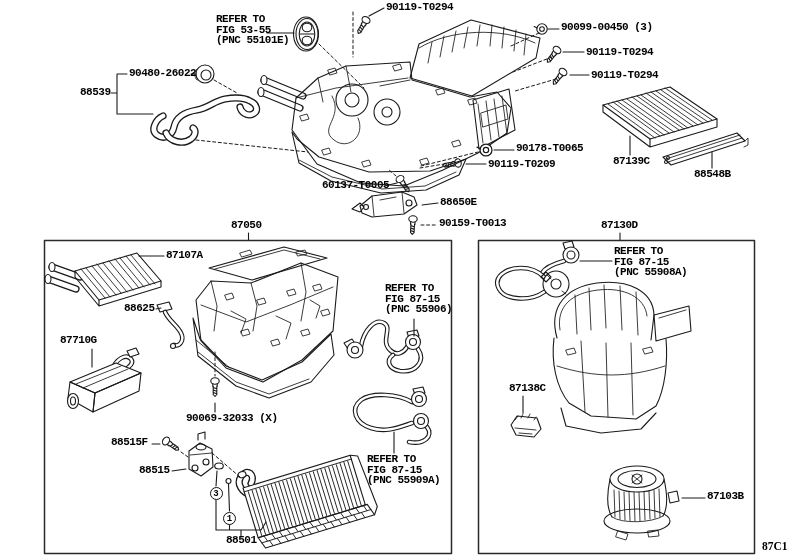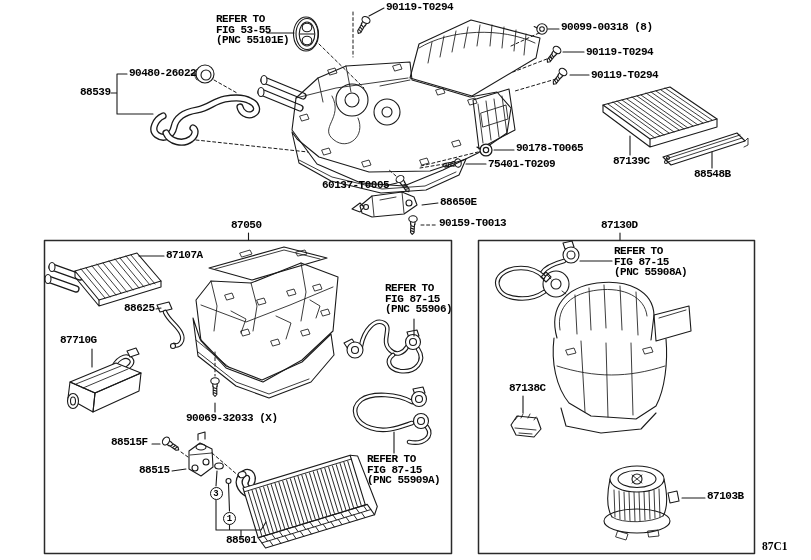--- a/index.html
+++ b/index.html
@@ -285,27 +285,27 @@
     <path class="dash" d="M215,352 L215,376"></path>
     <path class="dash" d="M212,453 L240,477"></path>
     <path class="dash" d="M181,452 L188,457"></path>
   </g>
 </svg>
 
 <div class="lbl" style="left:386px;top:2px">90119-T0294</div>
 <div class="lbl" style="left:216px;top:14px">REFER TO
 FIG 53-55
 (PNC 55101E)</div>
-<div class="lbl" style="left:561px;top:22px">90099-00318 (8)</div>
+<div class="lbl" style="left:561px;top:22px">90099-00450 (3)</div>
 <div class="lbl" style="left:586px;top:47px">90119-T0294</div>
 <div class="lbl" style="left:591px;top:70px">90119-T0294</div>
 <div class="lbl" style="left:129px;top:68px">90480-26022</div>
 <div class="lbl" style="left:80px;top:87px">88539</div>
 <div class="lbl" style="left:516px;top:143px">90178-T0065</div>
-<div class="lbl" style="left:488px;top:159px">75401-T0209</div>
+<div class="lbl" style="left:488px;top:159px">90119-T0209</div>
 <div class="lbl" style="left:613px;top:156px">87139C</div>
 <div class="lbl" style="left:694px;top:169px">88548B</div>
 <div class="lbl" style="left:322px;top:180px">60137-T0005</div>
 <div class="lbl" style="left:440px;top:197px">88650E</div>
 <div class="lbl" style="left:439px;top:218px">90159-T0013</div>
 <div class="lbl" style="left:231px;top:220px">87050</div>
 <div class="lbl" style="left:601px;top:220px">87130D</div>
 <div class="lbl" style="left:166px;top:250px">87107A</div>
 <div class="lbl" style="left:124px;top:303px">88625</div>
 <div class="lbl" style="left:385px;top:283px">REFER TO

